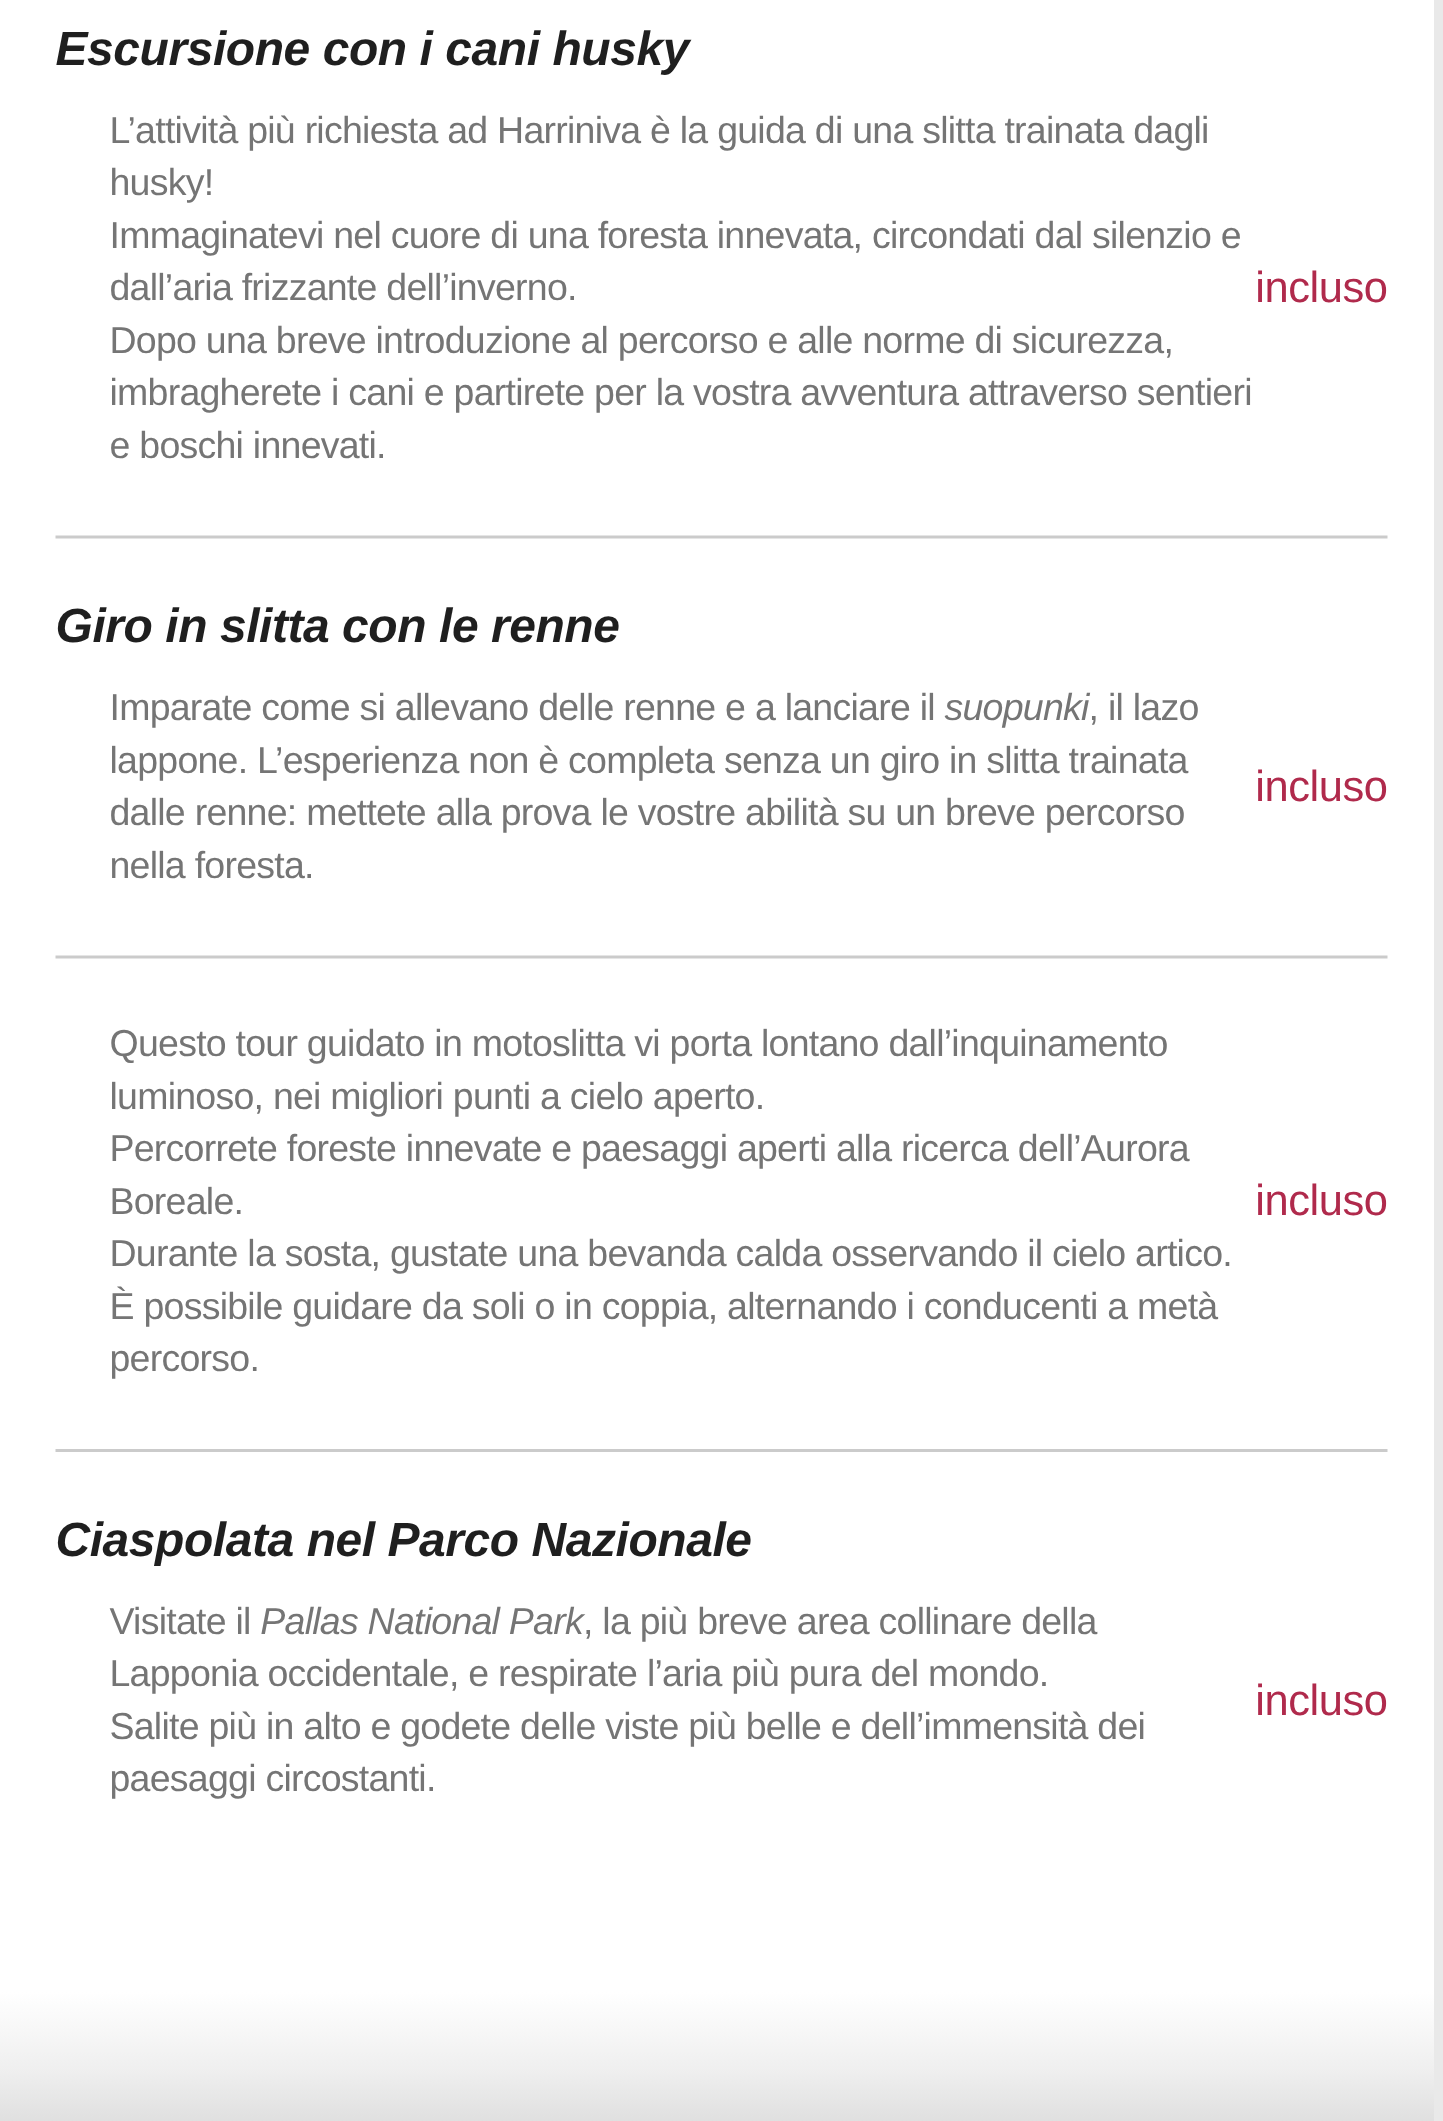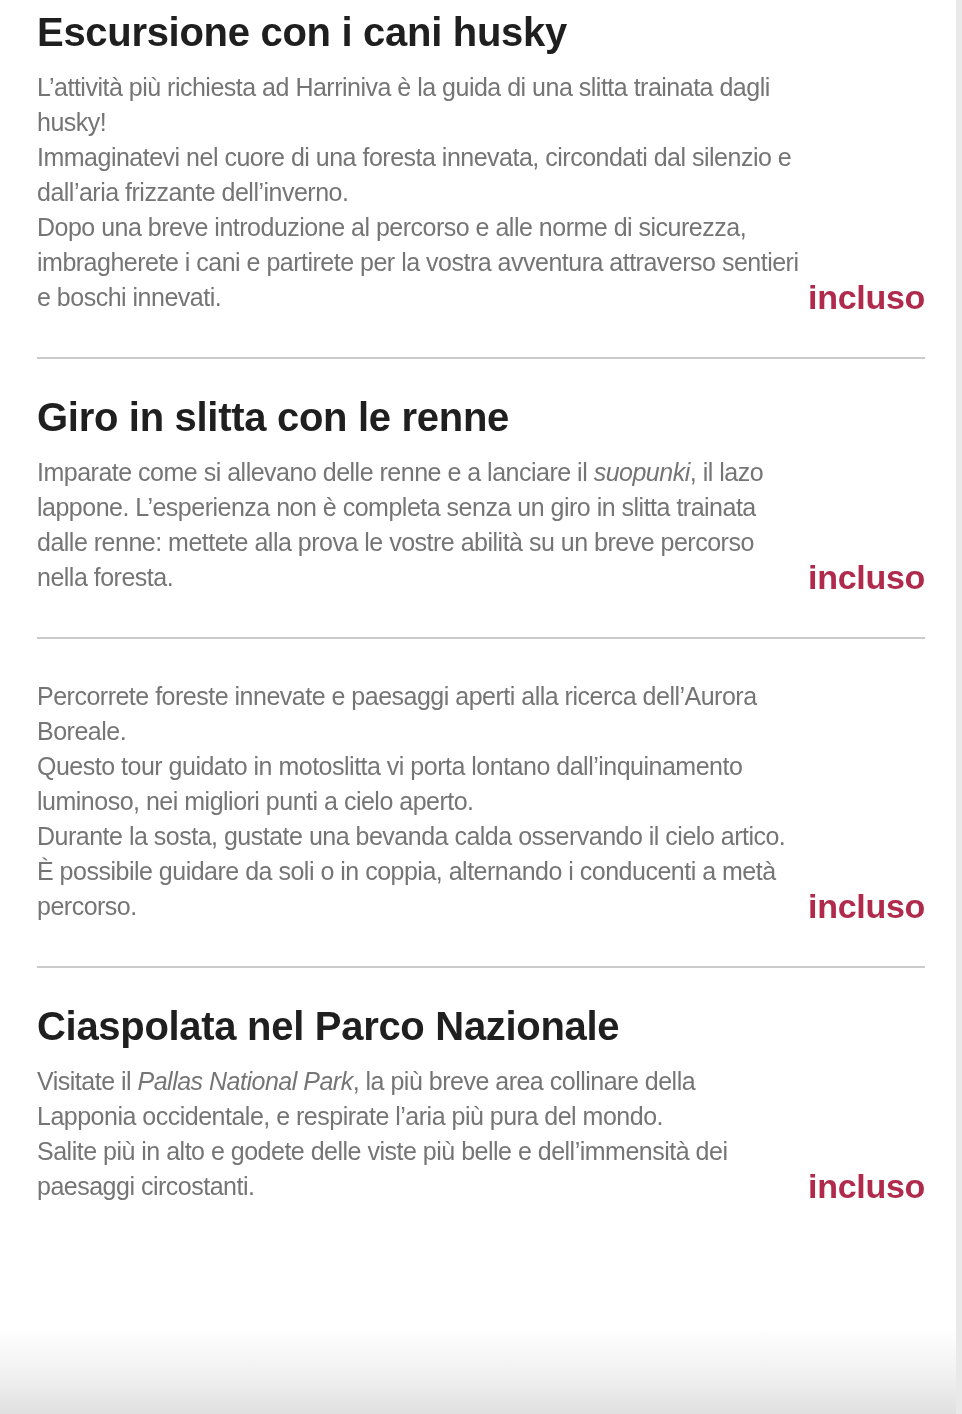--- a/index.html
+++ b/index.html
@@ -15,34 +15,34 @@
   body{
     width:962px;height:1414px;
     background:var(--bg);
     font-family:"Liberation Sans","DejaVu Sans",sans-serif;
     overflow:hidden;position:relative;
   }
   .content{
     position:absolute;left:37px;top:14px;width:888px;
   }
   .activity .title{
-    font-size:40px;line-height:36px;font-weight:700;
-    color:var(--title-color);margin:0 0 20px 0;letter-spacing:-0.3px;
+    font-size:32px;line-height:36px;font-weight:700;
+    color:var(--title-color);margin:0 0 20px 0;letter-spacing:-0.3px;font-style:italic;
   }
   .activity .row{
-    display:flex;align-items:flex-end;
+    display:flex;align-items:center;margin-left:36px;
   }
   .activity .body{
     width:762px;font-size:25px;line-height:35px;
     color:var(--body-color);letter-spacing:-0.5px;
   }
   .activity .body p{margin:0;}
   .activity .body em{font-style:italic;}
   .activity .badge{
-    margin-left:auto;font-size:34px;line-height:35px;font-weight:700;
+    margin-left:auto;font-size:29px;line-height:35px;font-weight:400;
     color:var(--badge-color);letter-spacing:-0.3px;white-space:nowrap;
   }
   .divider{
     height:2px;background:var(--divider-color);
     margin:42px 0 40px 0;
   }
   .scroll-strip{
     position:absolute;top:0;right:0;width:6px;height:1414px;
     background:var(--scrollbar-color);
   }
@@ -74,22 +74,22 @@
       <div class="body">
           <p><span>Imparate come si allevano delle renne e a lanciare il </span><em>suopunki</em><span>, il lazo lappone. L’esperienza non è completa senza un giro in slitta trainata dalle renne: mettete alla prova le vostre abilità su un breve percorso nella foresta.</span></p>
         </div>
       <div class="badge">incluso</div>
     </div>
   </section>
 <div class="divider"></div>
   <section class="activity">
     <div class="row">
       <div class="body">
+          <p><span>Questo tour guidato in motoslitta vi porta lontano dall’inquinamento luminoso, nei migliori punti a cielo aperto.</span></p>
           <p><span>Percorrete foreste innevate e paesaggi aperti alla ricerca dell’Aurora Boreale.</span></p>
-          <p><span>Questo tour guidato in motoslitta vi porta lontano dall’inquinamento luminoso, nei migliori punti a cielo aperto.</span></p>
           <p><span>Durante la sosta, gustate una bevanda calda osservando il cielo artico.</span></p>
           <p><span>È possibile guidare da soli o in coppia, alternando i conducenti a metà percorso.</span></p>
         </div>
       <div class="badge">incluso</div>
     </div>
   </section>
 <div class="divider"></div>
   <section class="activity">
     <h2 class="title">Ciaspolata nel Parco Nazionale</h2>
     <div class="row">

